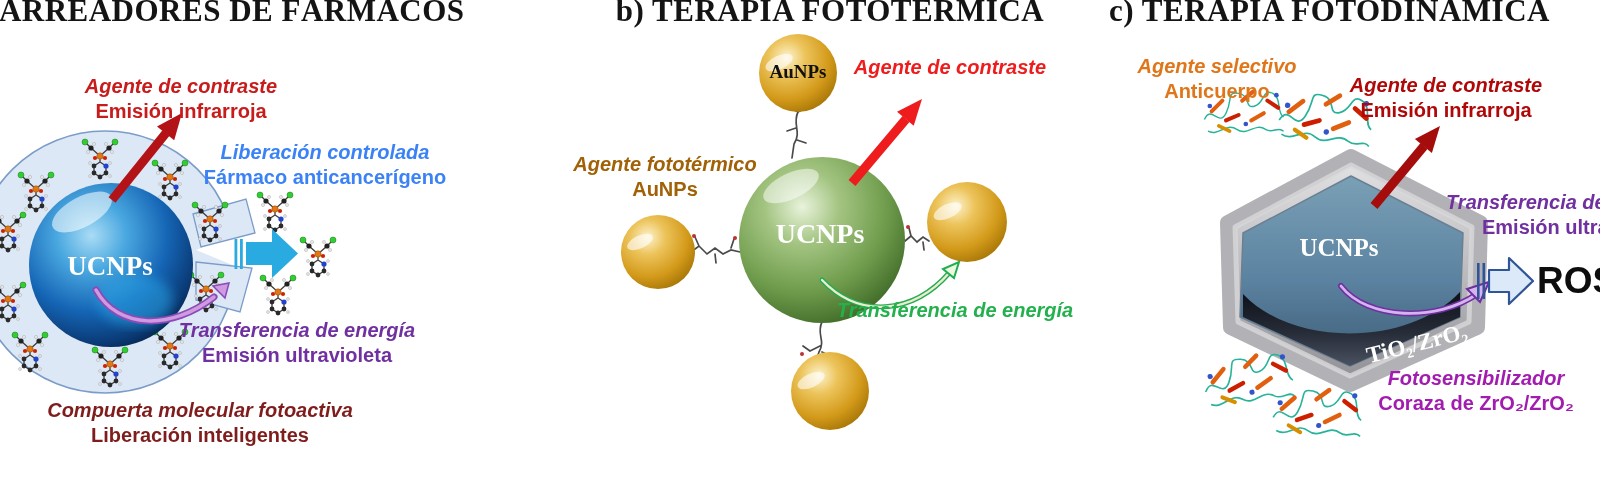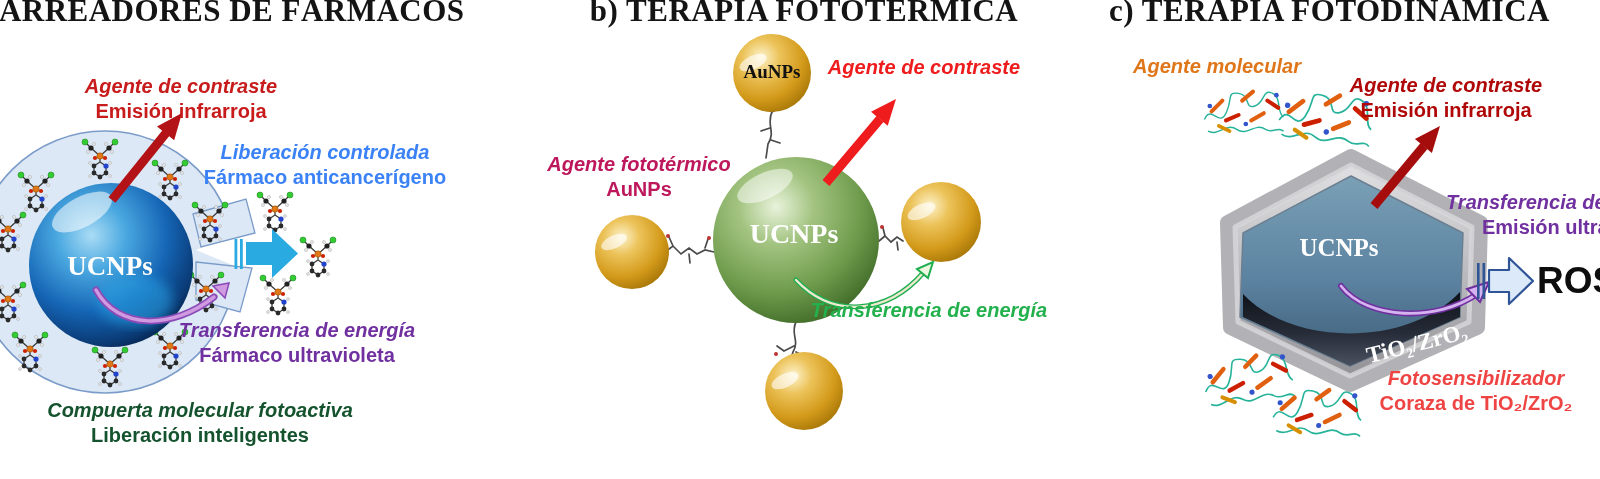--- a/index.html
+++ b/index.html
@@ -1,31 +1,31 @@
 <!DOCTYPE html>
 <html><head>
 <meta charset="utf-8">
 <style>
   html,body{margin:0;padding:0;background:#ffffff;}
   #canvas{position:relative;width:1600px;height:479px;overflow:hidden;background:#ffffff;
           font-family:"Liberation Sans",sans-serif;}
   .panel{position:absolute;top:0;height:479px;}
   #panel-a{left:0;width:530px;}
-  #panel-b{left:534px;width:540px;}
+  #panel-b{left:560px;width:540px;}
   #panel-c{left:1059px;width:530px;}
   .panel svg{position:absolute;left:0;top:0;}
   .title{position:absolute;font-family:"Liberation Serif",serif;font-weight:700;
          font-size:31px;line-height:36px;color:#141414;white-space:nowrap;letter-spacing:.5px;}
   .lbl{position:absolute;font-weight:700;font-size:20px;line-height:25px;white-space:nowrap;}
   .lbl.center{transform:translateX(-50%);text-align:center;}
   .l1{font-style:italic;display:block;}
   .l2{display:block;}
   .red-a{color:#c81b1b}.red-b{color:#ee1c1c}.red-c{color:#b00808}
-  .cyan{color:#3b82f6}.purple{color:#7030a0}.steel{color:#14532d}
-  .green{color:#22b14c}.gold{color:#be185d}.orange{color:#e0761a}.grayt{color:#ef4444}
+  .cyan{color:#3b82f6}.purple{color:#7030a0}.steel{color:#7f1d1d}
+  .green{color:#22b14c}.gold{color:#a16207}.orange{color:#e0761a}.grayt{color:#a21caf}
   .sphere-lbl{position:absolute;transform:translate(-50%,-50%);font-family:"Liberation Serif",serif;
               font-weight:700;white-space:nowrap;}
   .white{color:#ffffff}.black{color:#111111}
   #tio2-lbl{transform:translate(-50%,-50%) rotate(-14deg);}
   #ros-lbl{position:absolute;font-weight:800;font-size:37px;color:#0d0d0d;white-space:nowrap;}
 </style>
 </head>
 <body>
 
 <div id="canvas">
@@ -121,21 +121,21 @@
     <div class="lbl center red-a" style="left:181px;top:74px">
       <span class="l1">Agente de contraste</span>
       <span class="l2">Emisión infrarroja</span>
     </div>
     <div class="lbl center cyan" style="left:325px;top:140px">
       <span class="l1">Liberación controlada</span>
       <span class="l2">Fármaco anticancerígeno</span>
     </div>
     <div class="lbl center purple" style="left:297px;top:318px">
       <span class="l1">Transferencia de energía</span>
-      <span class="l2">Fármaco ultravioleta</span>
+      <span class="l2">Emisión ultravioleta</span>
     </div>
     <div class="lbl center steel" style="left:200px;top:398px">
       <span class="l1">Compuerta molecular fotoactiva</span>
       <span class="l2">Liberación inteligentes</span>
     </div>
     <div class="sphere-lbl white" style="left:110px;top:266px;font-size:27px">UCNPs</div>
   </section>
 
   <section class="panel" id="panel-b">
     <svg width="540" height="479" viewBox="0 0 540 479">
@@ -275,31 +275,32 @@
       <g>
         <rect x="418" y="263" width="2.6" height="36" fill="#2f5597"></rect>
         <rect x="423.5" y="263" width="2.6" height="36" fill="#2f5597"></rect>
         <polygon points="430,270 450,270 450,258 474,281 450,304 450,292 430,292" fill="#dce9f8" stroke="#2f5597" stroke-width="2.2" stroke-linejoin="round"></polygon>
       </g>
     </svg>
 
     <div class="title" style="left:50px;width:430px;text-align:center;top:-7px">c) TERAPIA FOTODINÁMICA</div>
 
     <div class="lbl center orange" style="left:158px;top:54px">
-      <span class="l1">Agente molecular</span>
+      <span class="l1">Agente selectivo</span>
+      <span class="l2">Anticuerpo</span>
     </div>
     <div class="lbl center red-c" style="left:387px;top:73px">
       <span class="l1">Agente de contraste</span>
       <span class="l2">Emisión infrarroja</span>
     </div>
     <div class="lbl purple" style="left:387px;top:190px">
       <span class="l1">Transferencia de</span>
       <span class="l2" style="padding-left:36px">Emisión ultravi</span>
     </div>
     <div class="lbl center grayt" style="left:417px;top:366px">
       <span class="l1">Fotosensibilizador</span>
-      <span class="l2">Coraza de TiO₂/ZrO₂</span>
+      <span class="l2">Coraza de ZrO₂/ZrO₂</span>
     </div>
     <div class="sphere-lbl white" style="left:280px;top:248px;font-size:25px">UCNPs</div>
     <div class="sphere-lbl white" id="tio2-lbl" style="left:358px;top:344px;font-size:23px">TiO₂/ZrO₂</div>
     <div id="ros-lbl" style="left:478px;top:260px">ROS</div>
   </section>
 </div>
 
 </body></html>

